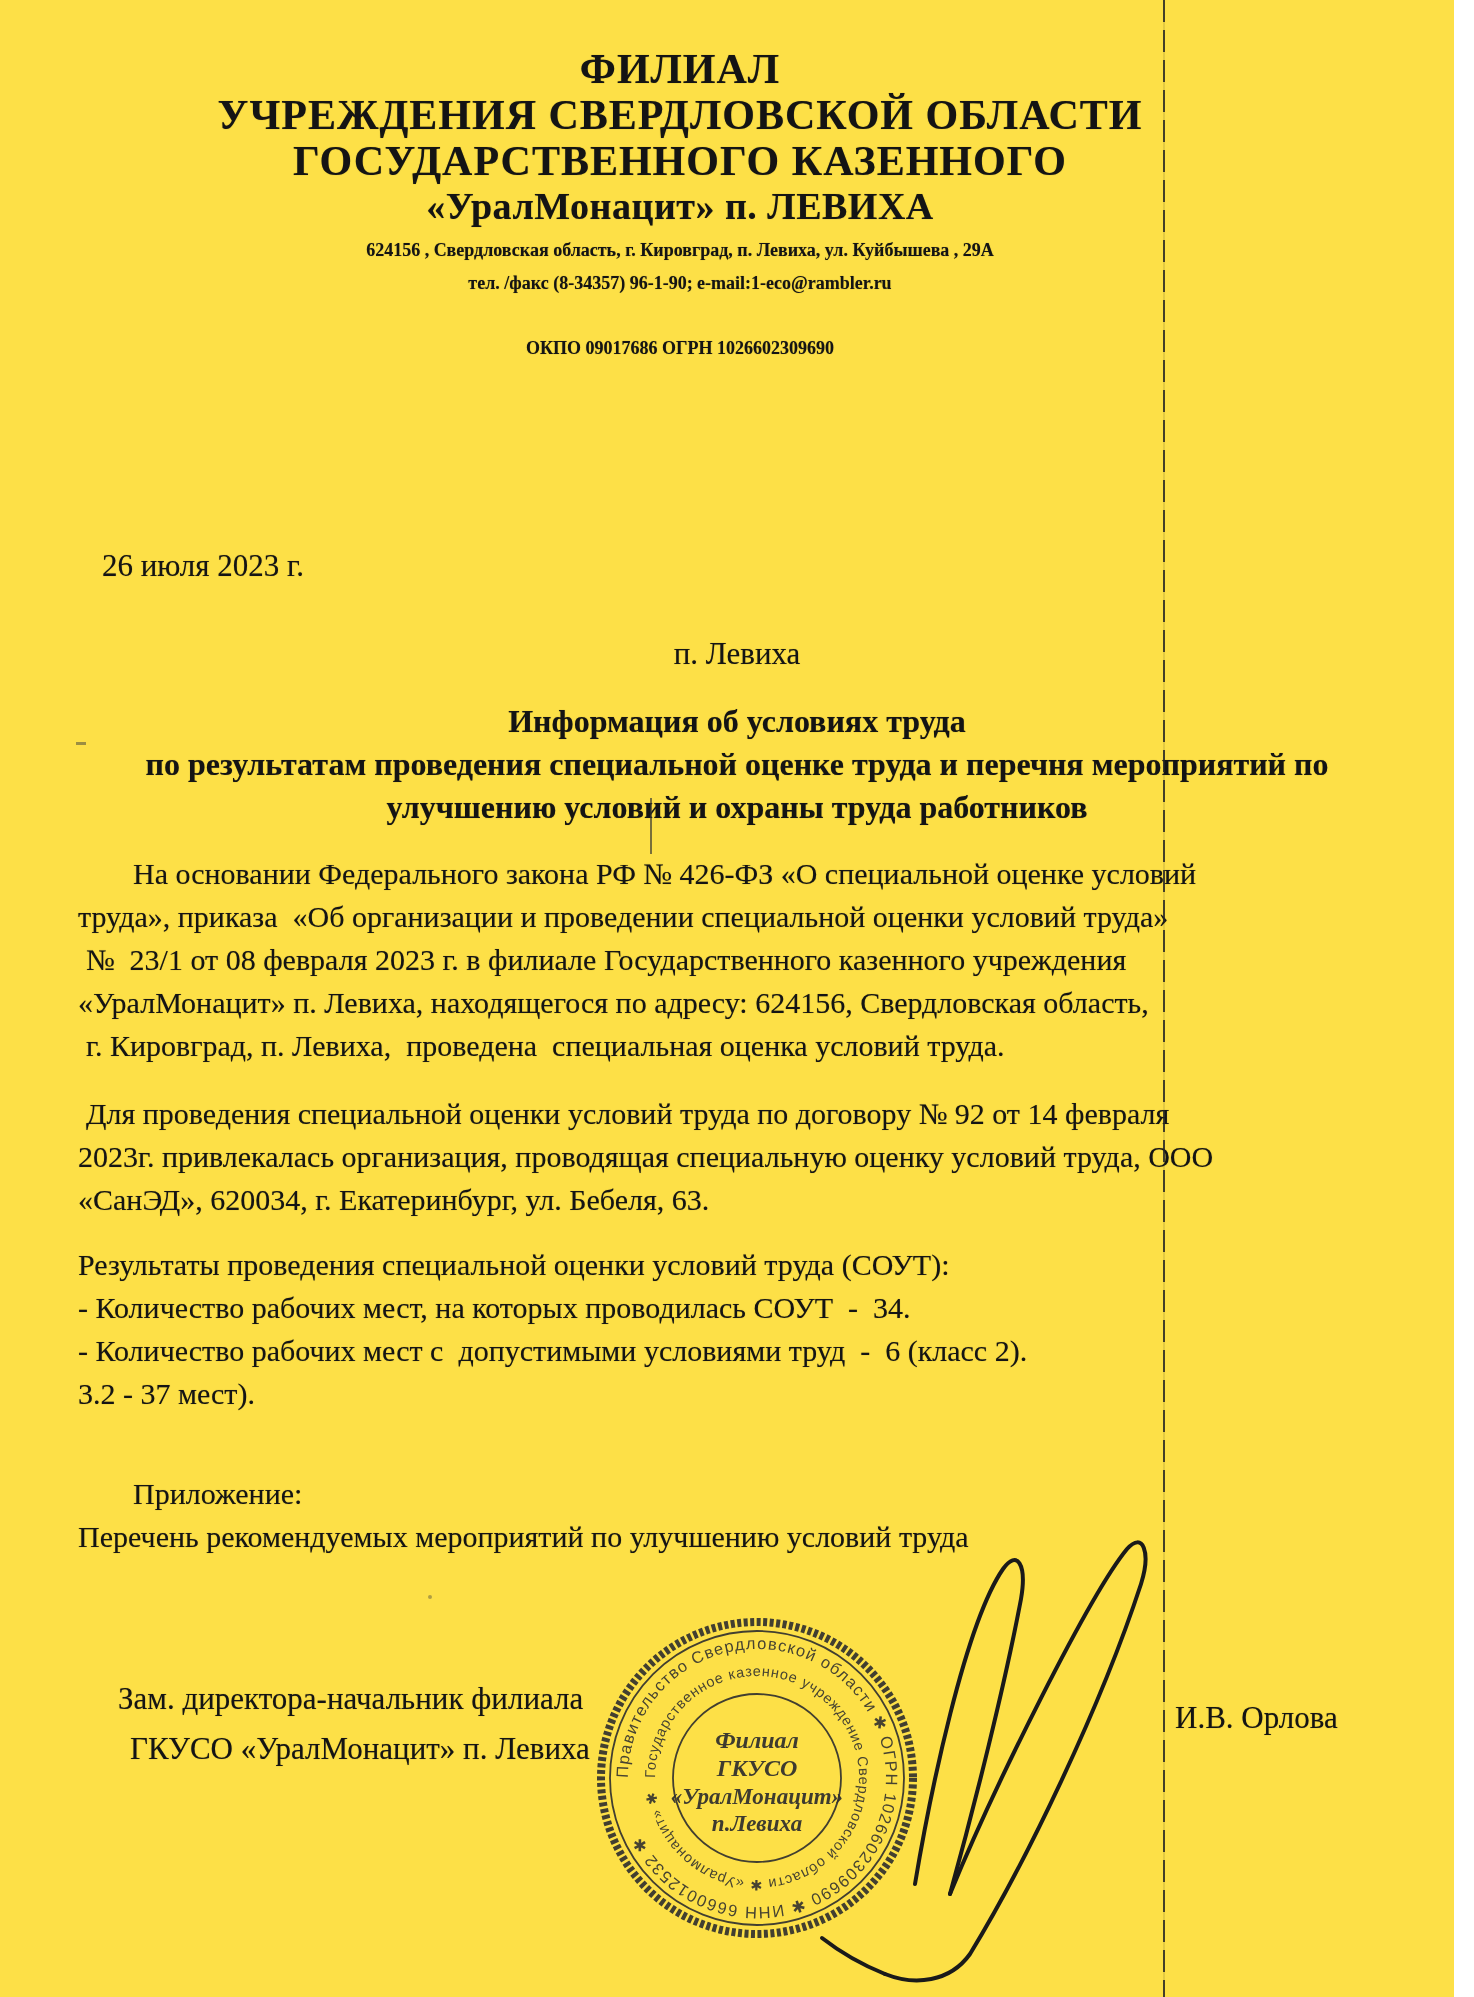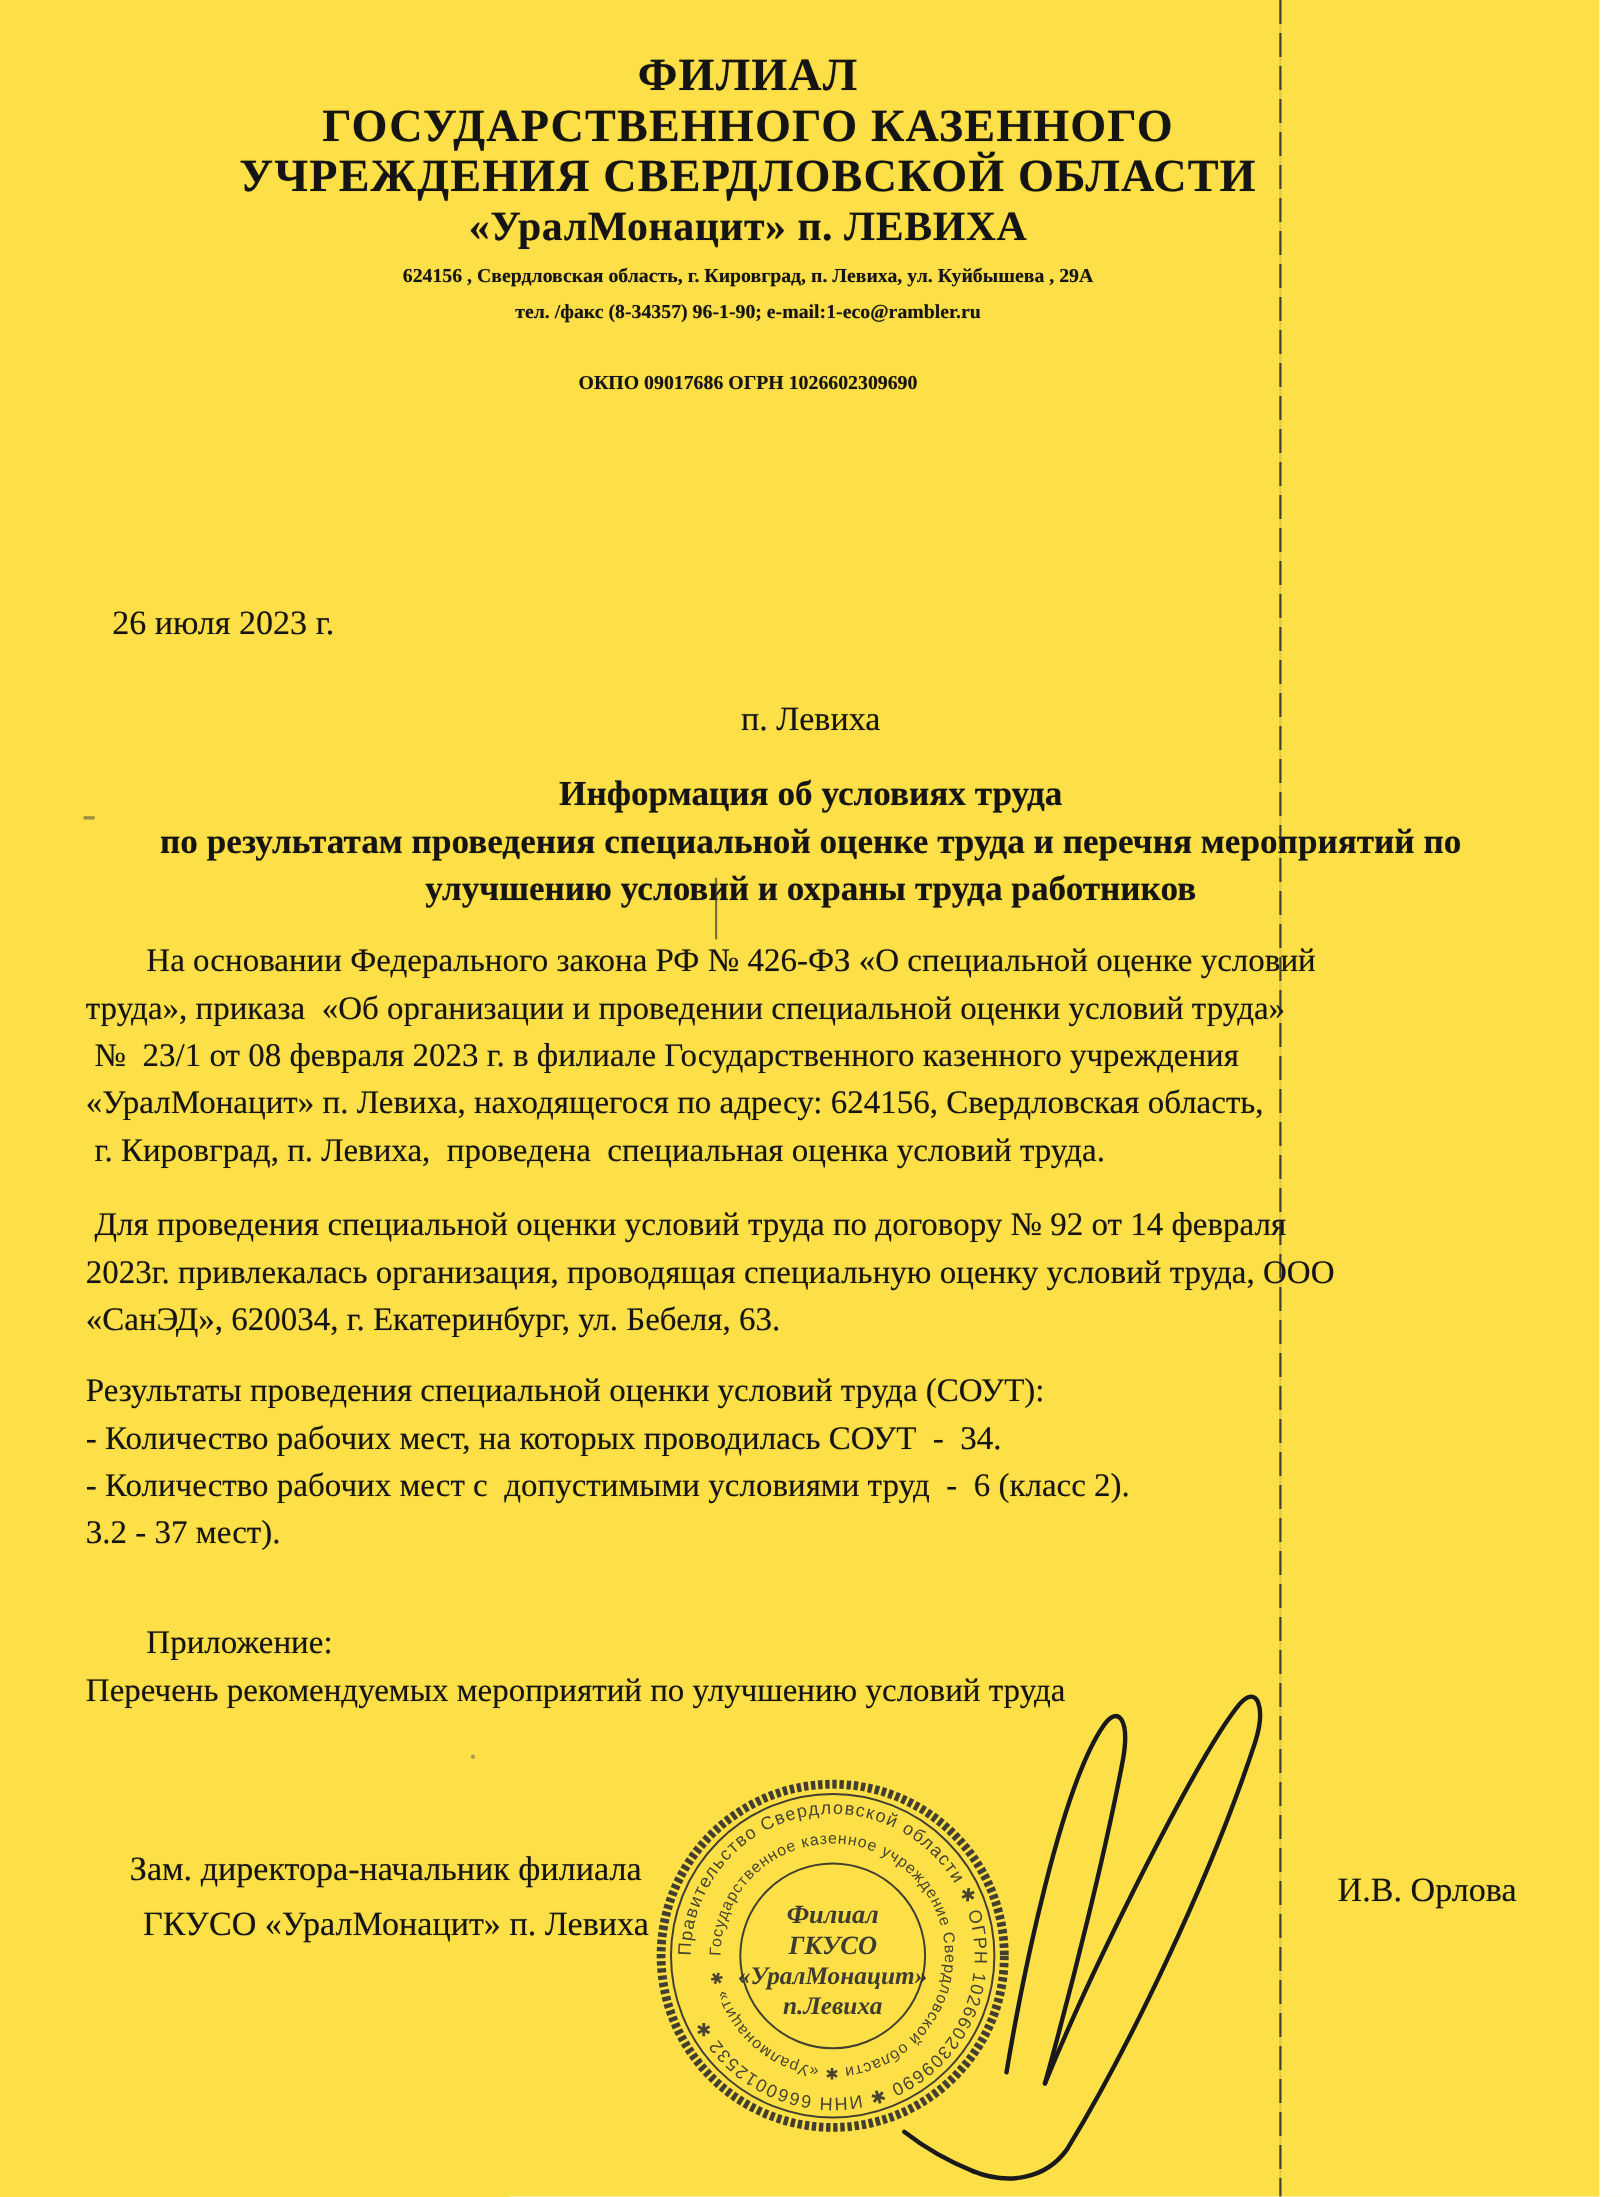--- a/index.html
+++ b/index.html
@@ -27,43 +27,43 @@
   .indent{ padding-left:55px; }
   .indent-sm{ padding-left:8px; }
   .gap-sm{ height:25px; }
   .gap-md{ height:22px; }
   
   .attachment{ position:absolute; left:78px; top:1472px; font-size:30px; }
   
   .sig-position{ position:absolute; left:118px; top:1674px; font-size:31px; }
   .sig-position .line{ height:50px; line-height:50px; }
   .sig-position .line2{ padding-left:12px; }
-  .sig-name{ position:absolute; left:1175px; top:1700px; font-size:31px; white-space:pre;margin-left:41px; }
+  .sig-name{ position:absolute; left:1175px; top:1700px; font-size:31px; white-space:pre; }
   
   .stamp-wrap{ position:absolute; left:552px; top:1532px; width:648px; height:465px; }
   
   .fold-line{
     position:absolute; left:1163px; top:0; width:2px; height:1997px; z-index:40;
     background:repeating-linear-gradient(180deg,
       rgba(35,35,35,0.85) 0px, rgba(35,35,35,0.85) 22px,
       rgba(35,35,35,0.12) 22px, rgba(35,35,35,0.12) 30px);
   }
   .tick-artifact{ position:absolute; left:650px; top:798px; width:2px; height:56px; background:rgba(50,50,50,0.65); }
   .speck1{ position:absolute; left:76px; top:742px; width:10px; height:3px; background:rgba(60,60,60,0.5); }
   .speck2{ position:absolute; left:428px; top:1595px; width:4px; height:4px; background:rgba(60,60,60,0.4); border-radius:50%; }
 </style>
 </head>
 <body>
 
 <div id="page">
 
   <div class="letterhead scan-text">
     <div class="lh-big">ФИЛИАЛ</div>
+    <div class="lh-big">УЧРЕЖДЕНИЯ СВЕРДЛОВСКОЙ ОБЛАСТИ</div>
     <div class="lh-big">ГОСУДАРСТВЕННОГО КАЗЕННОГО</div>
-    <div class="lh-big">УЧРЕЖДЕНИЯ СВЕРДЛОВСКОЙ ОБЛАСТИ</div>
     <div class="lh-name">«УралМонацит» п. ЛЕВИХА</div>
     <div class="lh-small" style="margin-top:6px;">624156 , Свердловская область, г. Кировград, п. Левиха, ул. Куйбышева , 29А</div>
     <div class="lh-small">тел. /факс (8-34357) 96-1-90; e-mail:1-eco@rambler.ru</div>
     <div class="lh-gap"></div>
     <div class="lh-small">ОКПО 09017686 ОГРН 1026602309690</div>
   </div>
 
   <div class="doc-date scan-text">26 июля 2023 г.</div>
   <div class="doc-place scan-text">п. Левиха</div>
 

